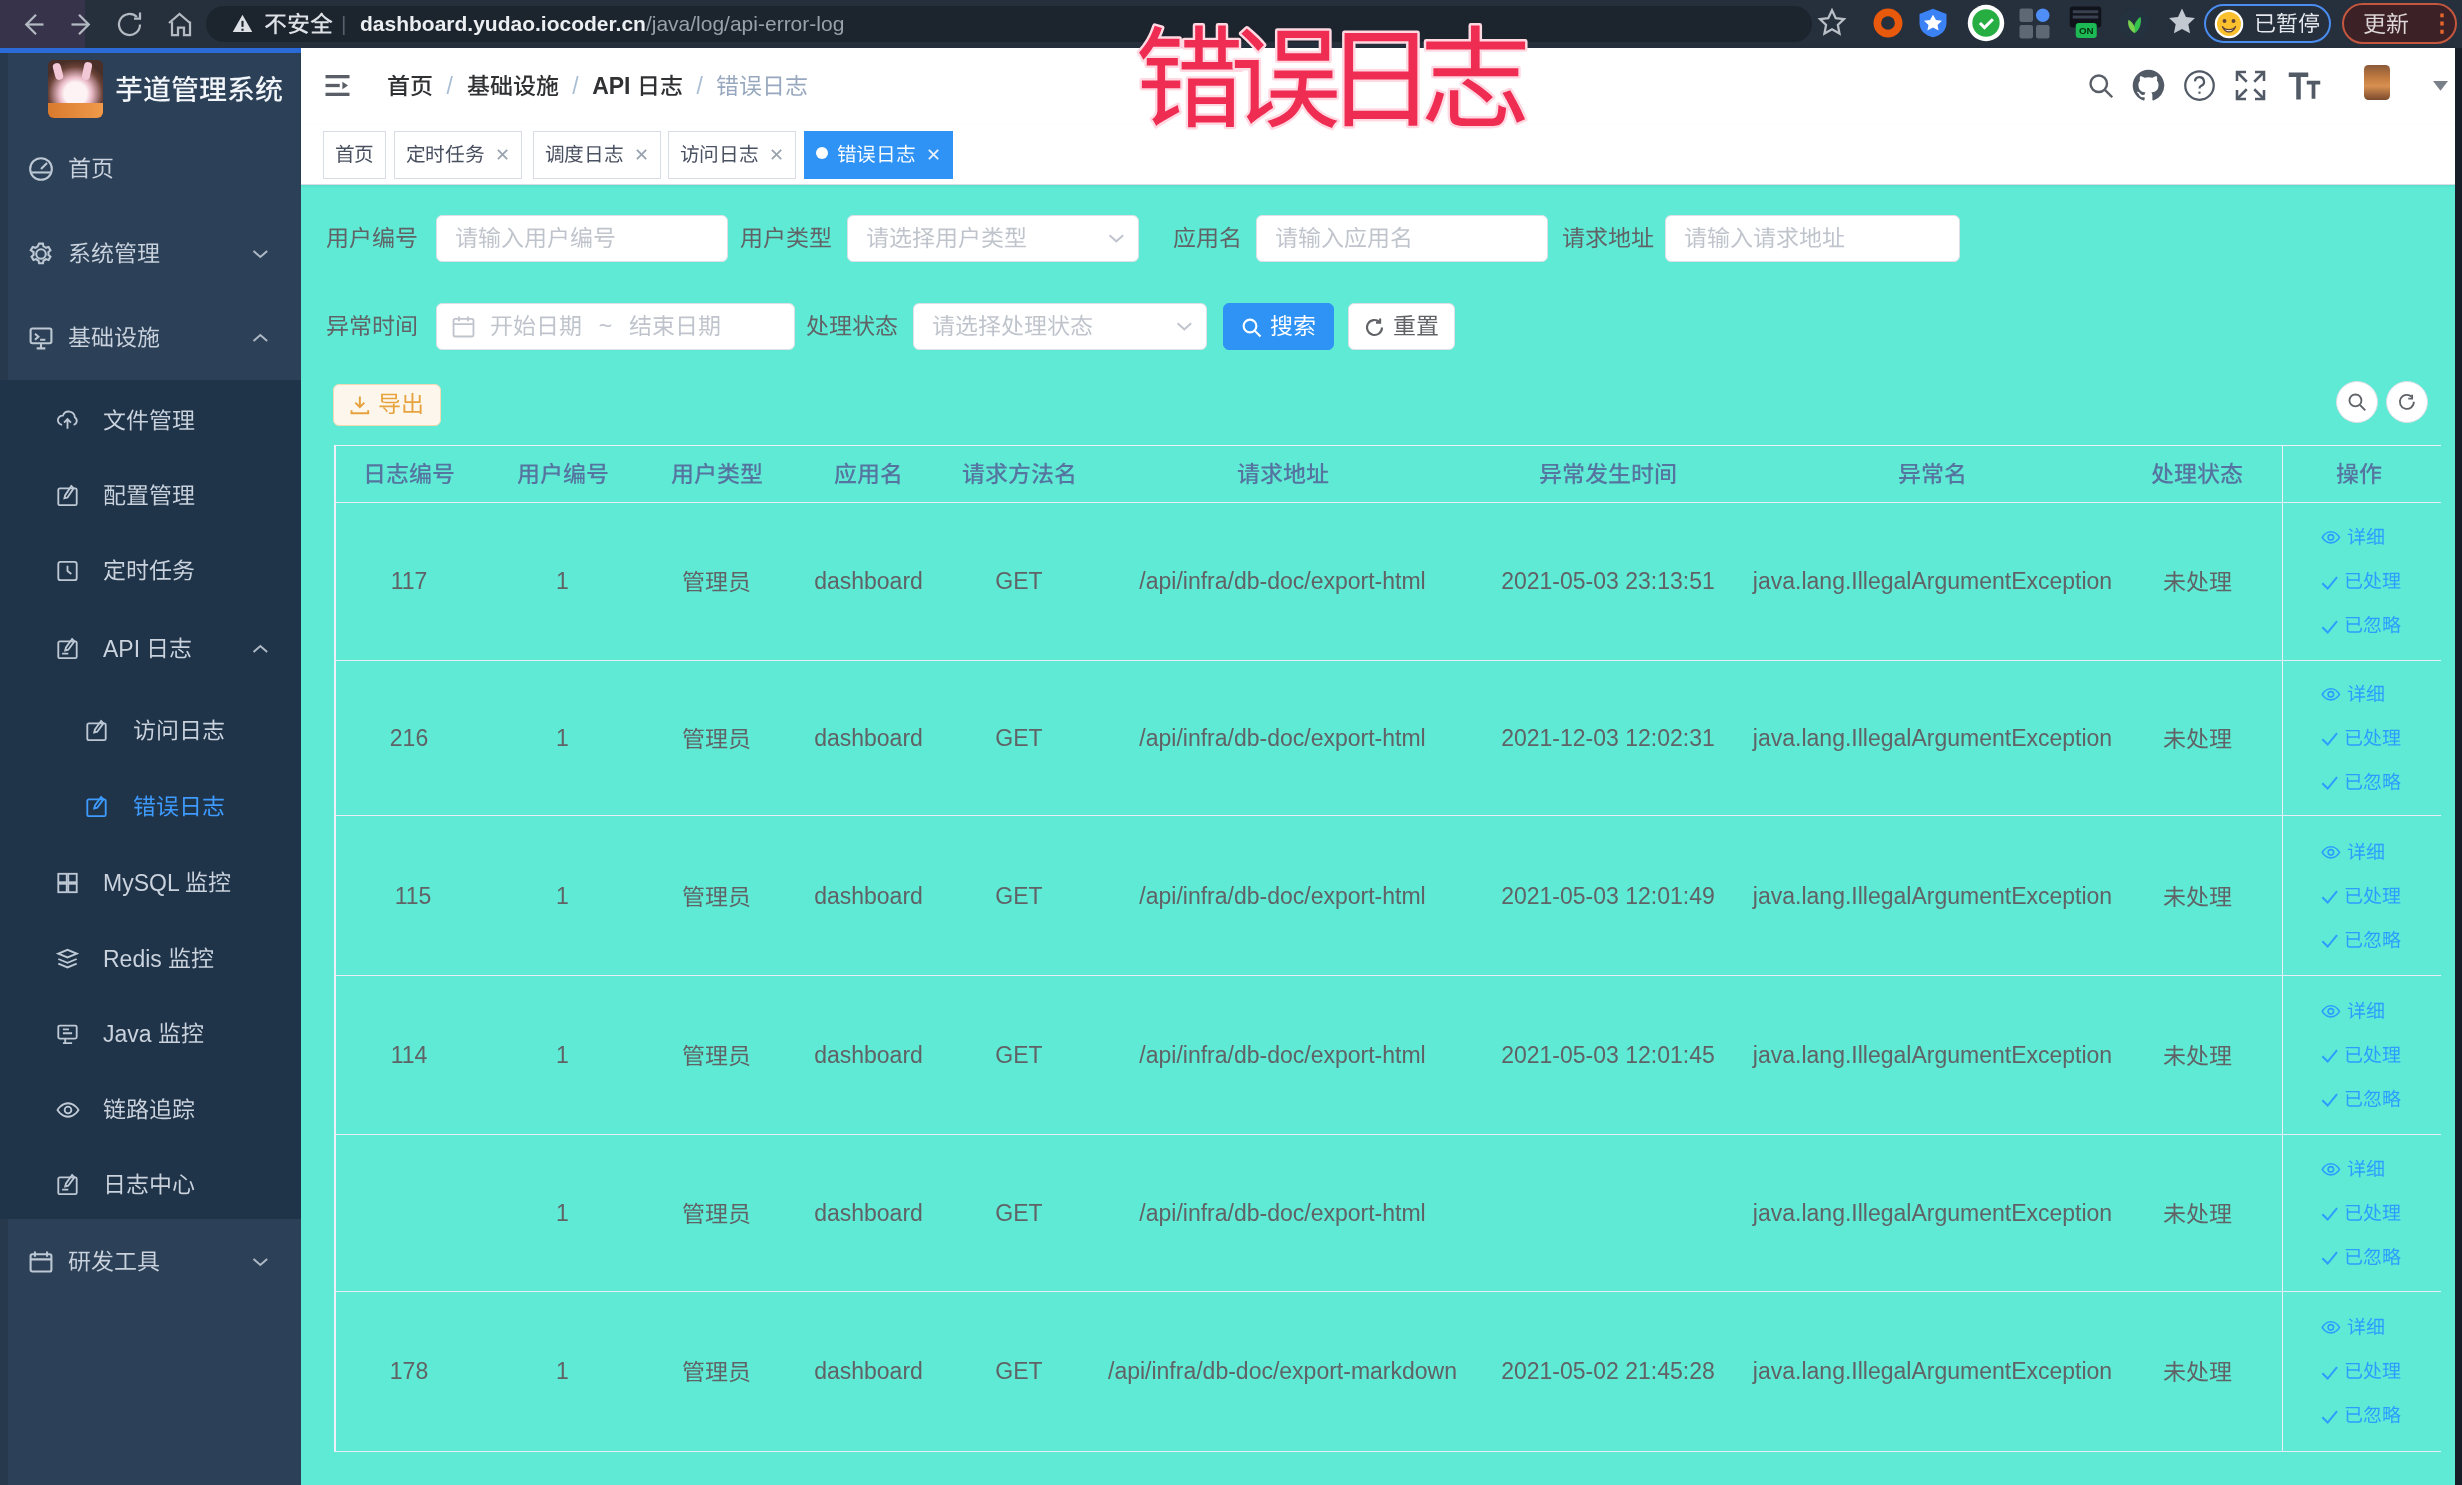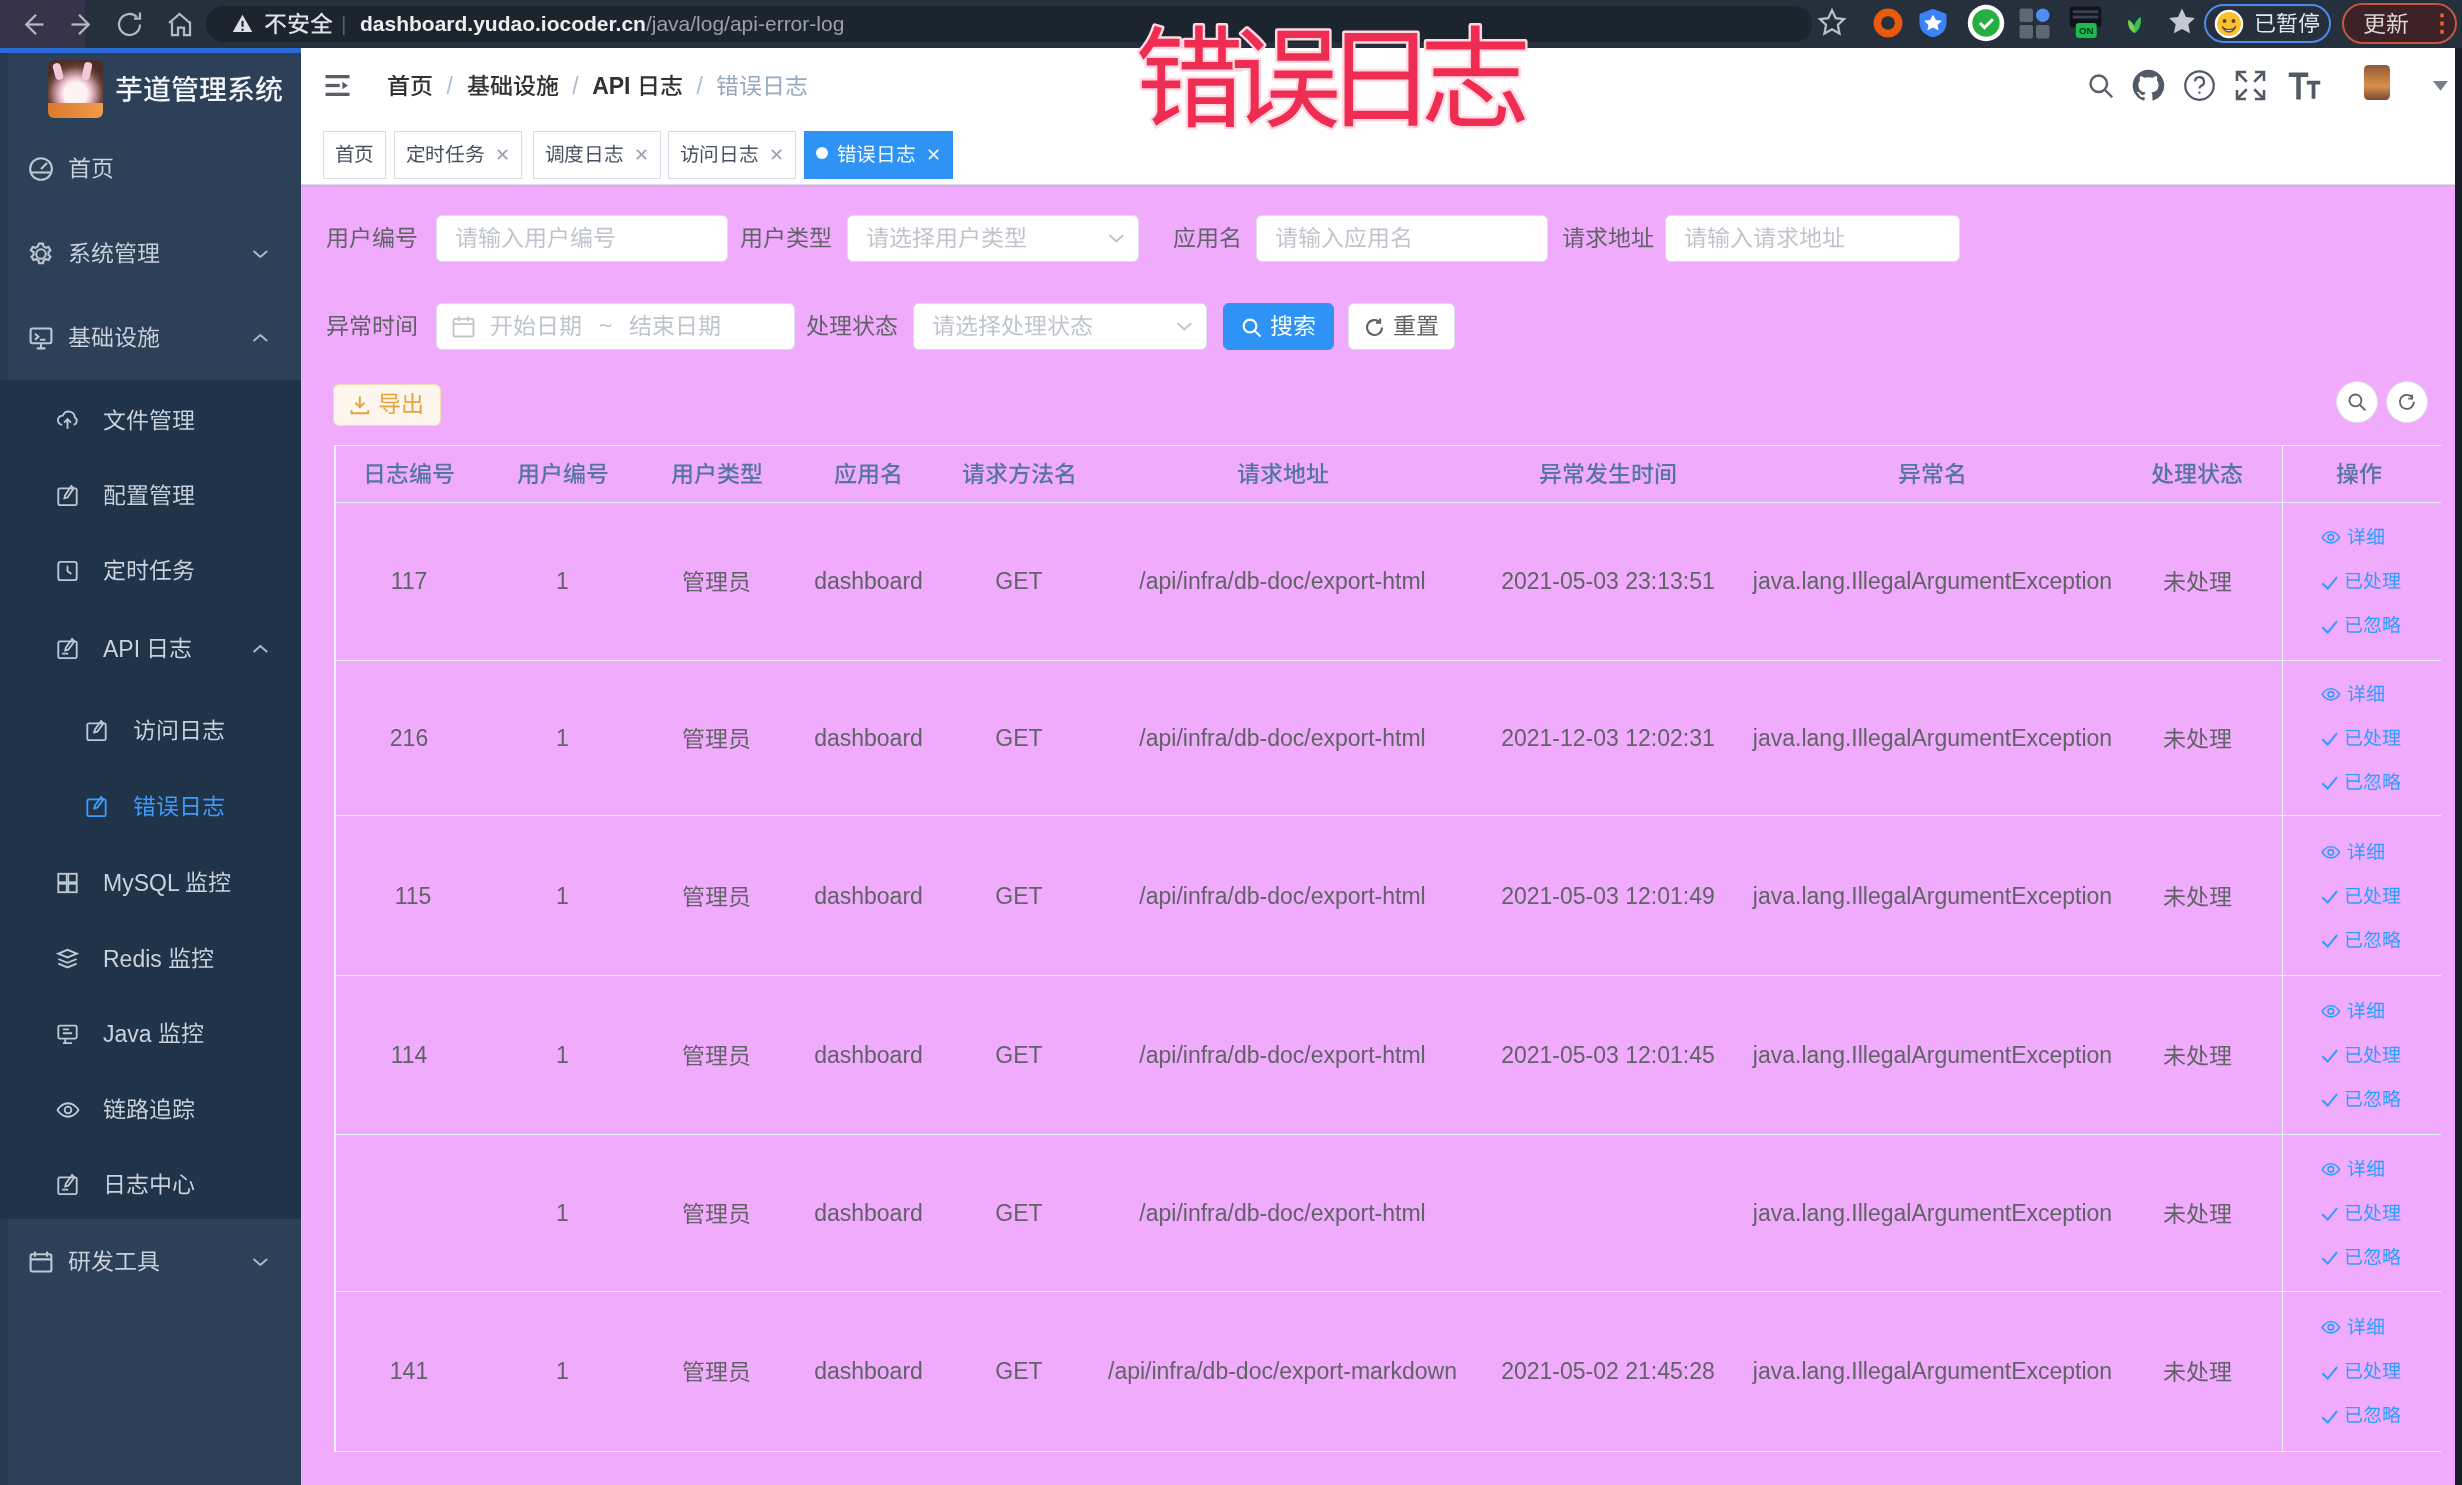--- a/index.html
+++ b/index.html
@@ -7,21 +7,21 @@
 #chrome .lstrip{position:absolute;left:0;top:0;width:85px;height:48px;background:#37334a}
 #urlpill{position:absolute;left:206px;top:6px;width:1606px;height:36px;border-radius:18px;background:#1c242e;color:#dde1e6;font-size:21px;line-height:36px;white-space:nowrap}
 .cico{position:absolute;top:7.6px;color:#c8cdd3}
 #side{position:absolute;left:0;top:48px;width:301px;height:1437px;background:#2c4157}
 #side .sub{position:absolute;left:0;top:332px;width:301px;height:839px;background:#203449}
 #side .blue{position:absolute;left:0;top:0;width:301px;height:5.3px;background:#2a6bd8}
 .mrow{position:absolute;left:0;width:301px;height:76px;color:#c9d2dd;font-size:23px;white-space:nowrap}
 .mrow .mic{position:absolute;top:50%;transform:translateY(-50%);color:#bdc8d4}
 .mrow .mtx{position:absolute;top:50%;transform:translateY(-50%)}
 .mrow .arr{position:absolute;right:32px;top:50%;transform:translateY(-50%);color:#aeb9c6}
-#main{position:absolute;left:301px;top:48px;width:2156px;height:1437px;background:#f0abfc}
+#main{position:absolute;left:301px;top:48px;width:2156px;height:1437px;background:#5eead4}
 #navbar{position:absolute;left:0;top:0;width:2156px;height:76px;background:#fff;box-shadow:0 1.5px 6px rgba(0,21,41,.08)}
 #bread{position:absolute;left:86px;top:0;height:76px;line-height:76px;font-size:23px;white-space:nowrap;color:#303133}
 #bread .sep{color:#a9bed4;margin:0 13.6px;font-weight:400}
 #bread .last{color:#97a8be}
 .cbx{font-weight:700}
 #tags{position:absolute;left:0;top:76px;width:2156px;height:61px;background:#fff;border-bottom:0.8px solid #d8dce5;box-shadow:0 0.8px 3px rgba(0,21,41,.10)}
 .tag{position:absolute;top:6.8px;height:48px;line-height:45px;border:0.8px solid #d8dce5;background:#fff;color:#495060;font-size:19.7px;padding:0 10.6px;white-space:nowrap}
 .tag.act{background:#2f93f6;border-color:#2f93f6;color:#fff}
 .tag .dot{display:inline-block;width:12px;height:12px;border-radius:50%;background:#fff;margin-right:9px;vertical-align:1.5px}
 .tag .x{display:inline-block;color:#9aa4b0;font-size:18px;margin-left:10.6px}
@@ -1096,21 +1096,21 @@
             </svg><svg class="z" viewBox="0 0 25 25" width="19" height="19">
               <use href="#u5df2"></use>
             </svg><svg class="z" viewBox="0 0 25 25" width="19" height="19">
               <use href="#u5ffd"></use>
             </svg><svg class="z" viewBox="0 0 25 25" width="19" height="19">
               <use href="#u7565"></use>
             </svg></div>
         </div>
 </div>
 <div class="trow" style="top:847px;height:160px">
-<div class="cell" style="left:0px;width:150px">141</div>
+<div class="cell" style="left:0px;width:150px">178</div>
 <div class="cell" style="left:150px;width:157px">1</div>
 <div class="cell" style="left:307px;width:151px">
           <svg class="z" viewBox="0 0 30 30" width="23" height="23">
             <use href="#u7ba1"></use>
           </svg>
           <svg class="z" viewBox="0 0 30 30" width="23" height="23">
             <use href="#u7406"></use>
           </svg>
           <svg class="z" viewBox="0 0 30 30" width="23" height="23">
             <use href="#u5458"></use>

